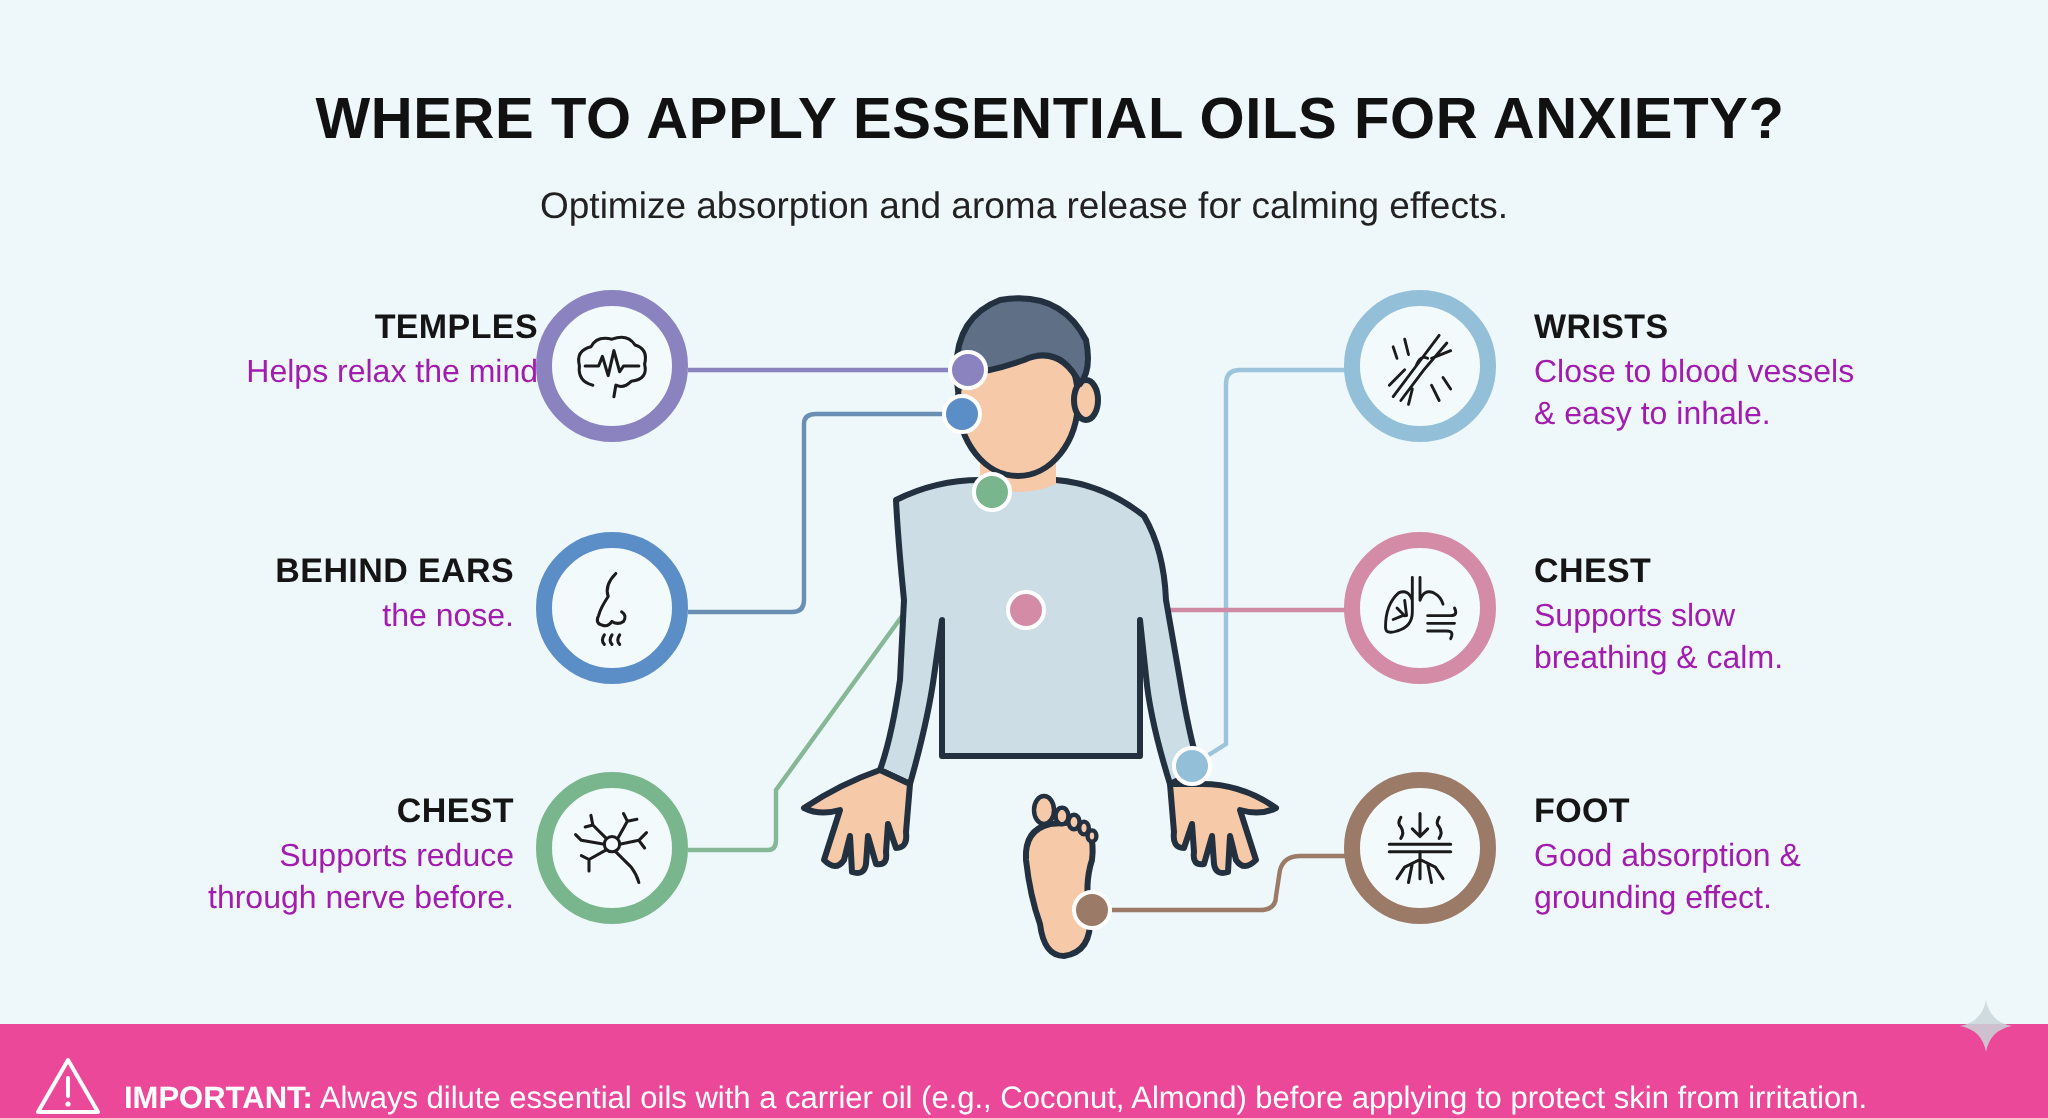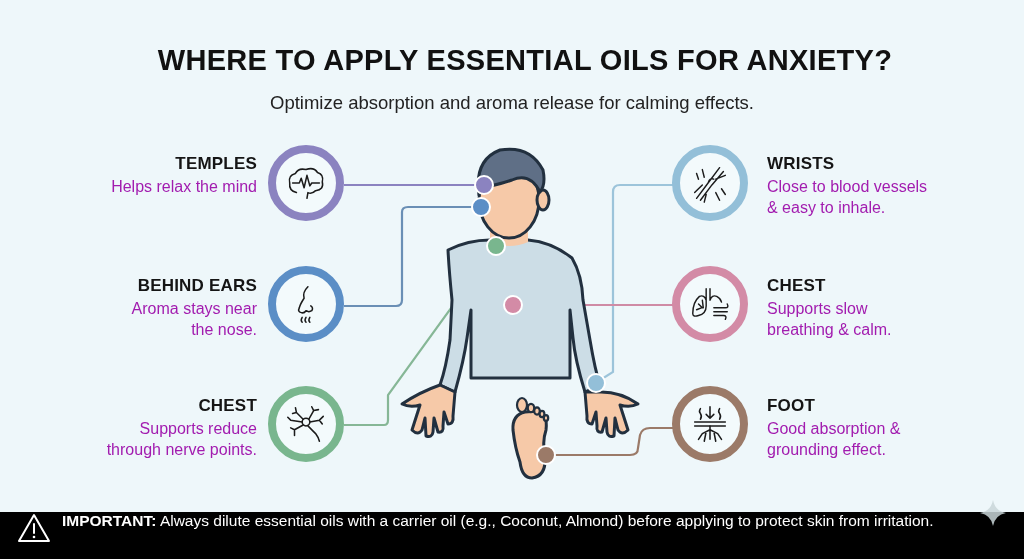--- a/index.html
+++ b/index.html
@@ -7,21 +7,21 @@
   .title { position:absolute; top:44px; left:13px; width:1024px; text-align:center; font-weight:700; font-size:29px; letter-spacing:0.3px; color:#111; }
   .subtitle { position:absolute; top:92px; left:0; width:1024px; text-align:center; font-size:18.5px; color:#222; }
   .label { position:absolute; width:260px; }
   .label.left { text-align:right; }
   .label.right { text-align:left; }
   .label .head { font-weight:700; font-size:17px; color:#151515; margin-bottom:2px; letter-spacing:0.2px; }
   .label .desc { font-size:16px; line-height:21px; color:#a21caf; }
   .ring { position:absolute; width:60px; height:60px; border-radius:50%; border:8px solid; background:#f3fafc; display:flex; align-items:center; justify-content:center; }
   .ring svg { width:46px; height:46px; }
   svg.overlay { position:absolute; left:0; top:0; }
-  .banner { position:absolute; left:0; top:512px; width:1024px; height:47px; background:#000000; display:flex; align-items:flex-start; color:#fff; }
+  .banner { position:absolute; left:0; top:512px; width:1024px; height:47px; background:#ec4899; display:flex; align-items:flex-end; color:#fff; }
   .banner .warn { margin-left:16px; width:36px; height:32px; }
   .banner .txt { margin-left:10px; font-size:15.5px; white-space:nowrap; }
   .banner .txt b { font-weight:700; }
   .sparkle { position:absolute; left:980px; top:500px; width:26px; height:26px; }
 </style>
 </head>
 <body>
 
 <div class="title">WHERE TO APPLY ESSENTIAL OILS FOR ANXIETY?</div>
 <div class="subtitle">Optimize absorption and aroma release for calming effects.</div>
@@ -65,47 +65,46 @@
   <g stroke="#ffffff" stroke-width="2">
     <circle cx="484" cy="185" r="9" fill="#8b83c0"></circle>
     <circle cx="481" cy="207" r="9" fill="#5b8ec6"></circle>
     <circle cx="496" cy="246" r="9" fill="#79b68e"></circle>
     <circle cx="596" cy="383" r="9" fill="#93bfd8"></circle>
     <circle cx="513" cy="305" r="9" fill="#d38ba6"></circle>
     <circle cx="546" cy="455" r="9" fill="#9b7a68"></circle>
   </g>
 </svg>
 
-<div class="label left" style="left:0px; top:154px; width:257px;">
+<div class="label left" style="left:12px; top:154px; width:257px;">
   <div class="head">TEMPLES</div>
   <div class="desc">Helps relax the mind</div>
 </div>
 <div class="ring" style="left:268px; top:145px; border-color:#8b83c0;">
   <svg viewBox="0 0 48 48" fill="none" stroke="#1b1b1b" stroke-width="1.6" stroke-linecap="round" stroke-linejoin="round">
     <path d="M14 34 Q6 32 7 24 Q5 16 13 14 Q16 8 24 10 Q32 7 36 13 Q43 15 41 23 Q43 31 34 32 Q30 36 26 34 L25 40"></path>
     <path d="M10 24 H17 L19 19 L22 29 L25 16 L28 27 L30 24 H38"></path>
   </svg>
 </div>
 
 <div class="label left" style="left:0px; top:276px; width:257px;">
   <div class="head">BEHIND EARS</div>
-  <div class="desc">Aroma stays near</div>
   <div class="desc">the nose.</div>
 </div>
 <div class="ring" style="left:268px; top:266px; border-color:#5b8ec6;">
   <svg viewBox="0 0 48 48" fill="none" stroke="#1b1b1b" stroke-width="1.6" stroke-linecap="round" stroke-linejoin="round">
     <path d="M26 6 Q20 12 22 18 Q18 24 17 28 Q15 32 19 33 Q22 34 24 31 Q27 33 30 31 Q32 28 29 26"></path>
     <path d="M20 38 q-2 3 0 5 M24 38 q-2 3 0 5 M28 38 q-2 3 0 5"></path>
   </svg>
 </div>
 
 <div class="label left" style="left:0px; top:396px; width:257px;">
   <div class="head">CHEST</div>
   <div class="desc">Supports reduce</div>
-  <div class="desc">through nerve points.</div>
+  <div class="desc">through nerve before.</div>
 </div>
 <div class="ring" style="left:268px; top:386px; border-color:#79b68e;">
   <svg viewBox="0 0 48 48" fill="none" stroke="#1b1b1b" stroke-width="1.6" stroke-linecap="round" stroke-linejoin="round">
     <circle cx="24" cy="22" r="4"></circle>
     <path d="M21 19 L14 12 L10 13 M14 12 L13 7 M27 19 L32 10 L30 6 M32 10 L37 9 M28 22 L38 20 L42 16 M38 20 L41 24 M26 26 L34 34 Q37 38 38 42 M21 25 L12 30 L8 28 M12 30 L12 36 M20 22 L8 20 L5 17"></path>
   </svg>
 </div>
 
 <div class="ring" style="left:672px; top:145px; border-color:#93bfd8;">
   <svg viewBox="0 0 48 48" fill="none" stroke="#1b1b1b" stroke-width="1.5" stroke-linecap="round">

